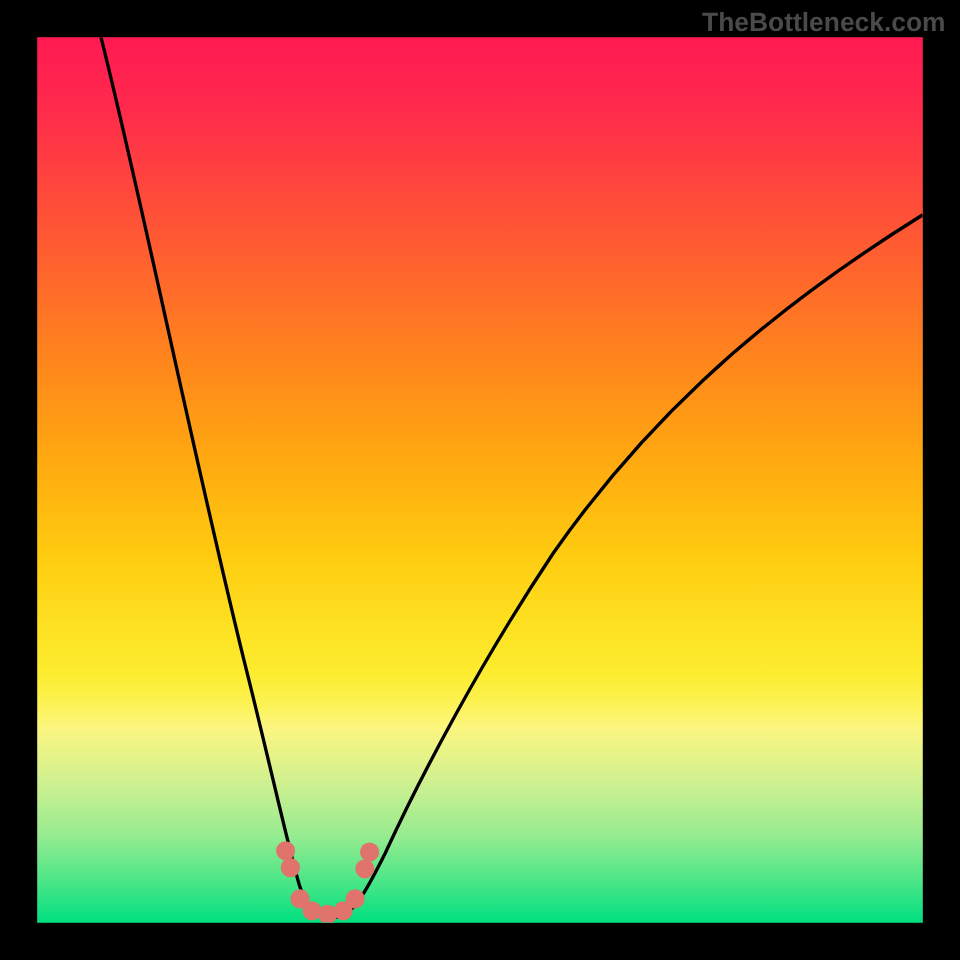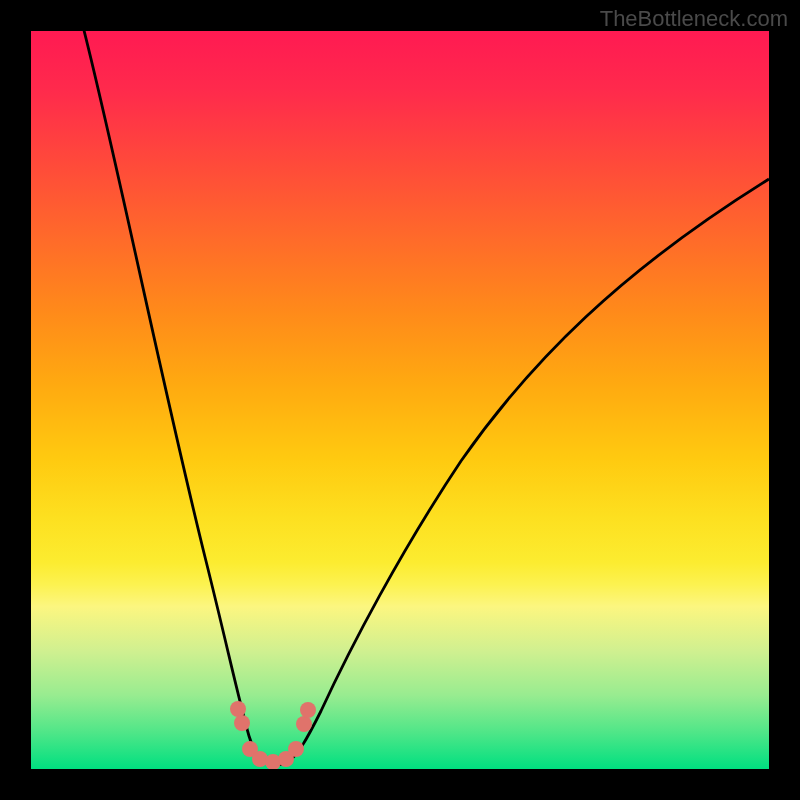--- a/index.html
+++ b/index.html
@@ -43,21 +43,21 @@
       #00e080 100%
     );
     overflow: hidden;
   }
   .watermark {
     position: absolute;
     top: 6px;
     right: 12px;
     color: #4a4a4a;
     font-size: 22px;
-    font-weight: 400;
+    font-weight: 700;
     z-index: 10;
   }
   svg.curve {
     position: absolute;
     top: 0;
     left: 0;
     width: 738px;
     height: 738px;
   }
 </style>

